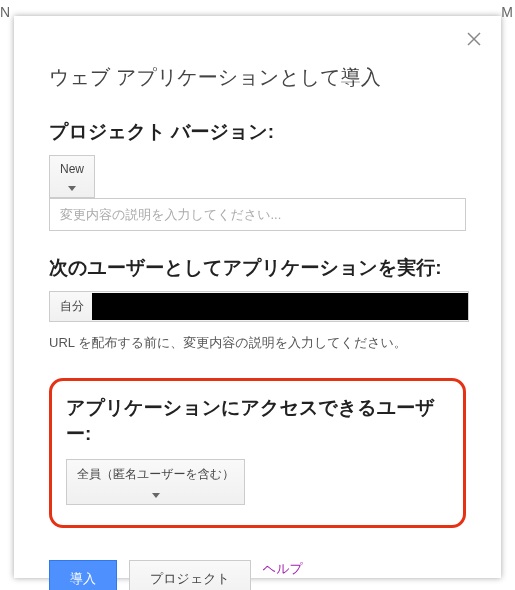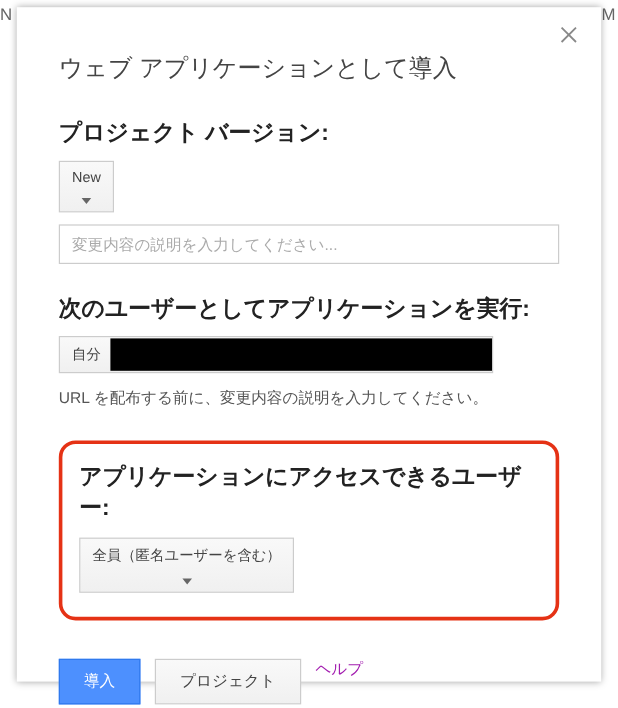--- a/index.html
+++ b/index.html
@@ -15,27 +15,27 @@
     .outer-letters {
       position: absolute;
       top: 4px;
       font-size: 14px;
       color: #666;
     }
     .outer-left { left: 0px; }
     .outer-right { right: 2px; }
     .dialog {
       position: absolute;
-      top: 6px;
+      top: 16px;
       left: 14px;
       width: 487px;
       height: 562px;
       background: #fff;
       box-shadow: 0 0 6px rgba(0,0,0,0.35);
-      padding: 12px 35px 25px 35px;
+      padding: 23px 35px 25px 35px;
     }
     .close-btn {
       position: absolute;
       top: 14px;
       right: 18px;
       cursor: pointer;
       color: #888;
     }
     .close-btn svg { width: 18px; height: 18px; }
     .dialog-title {
@@ -67,32 +67,31 @@
     }
     .select-like .sel-text { white-space: nowrap; }
     .select-like .caret {
       width: 0; height: 0;
       border-left: 4px solid transparent;
       border-right: 4px solid transparent;
       border-top: 5px solid #666;
     }
     .desc-input {
       width: 100%;
-      margin-top: 10px;
       border: 1px solid #ccc;
       padding: 8px 10px;
       font-size: 13px;
       color: #0f766e;
       background: #fff;
     }
     .desc-input::placeholder { color: #aaa; }
     .exec-box {
       display: flex;
       align-items: center;
-      width: 362px;
+      width: 420px;
       border: 1px solid #ccc;
       background: linear-gradient(#f9f9f9,#f0f0f0);
       font-size: 12px;
       color: #444;
     }
     .exec-box .exec-label { padding: 6px 8px 6px 10px; }
     .exec-box .redact {
       flex: 1;
       height: 27px;
       background: #000;

